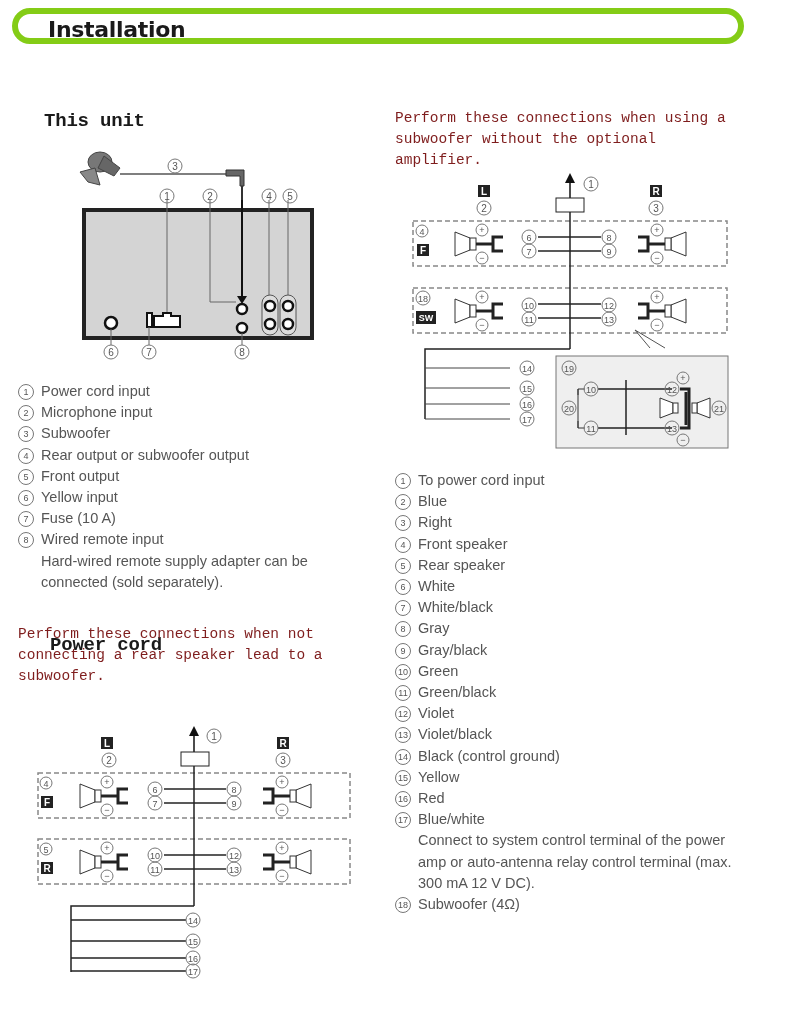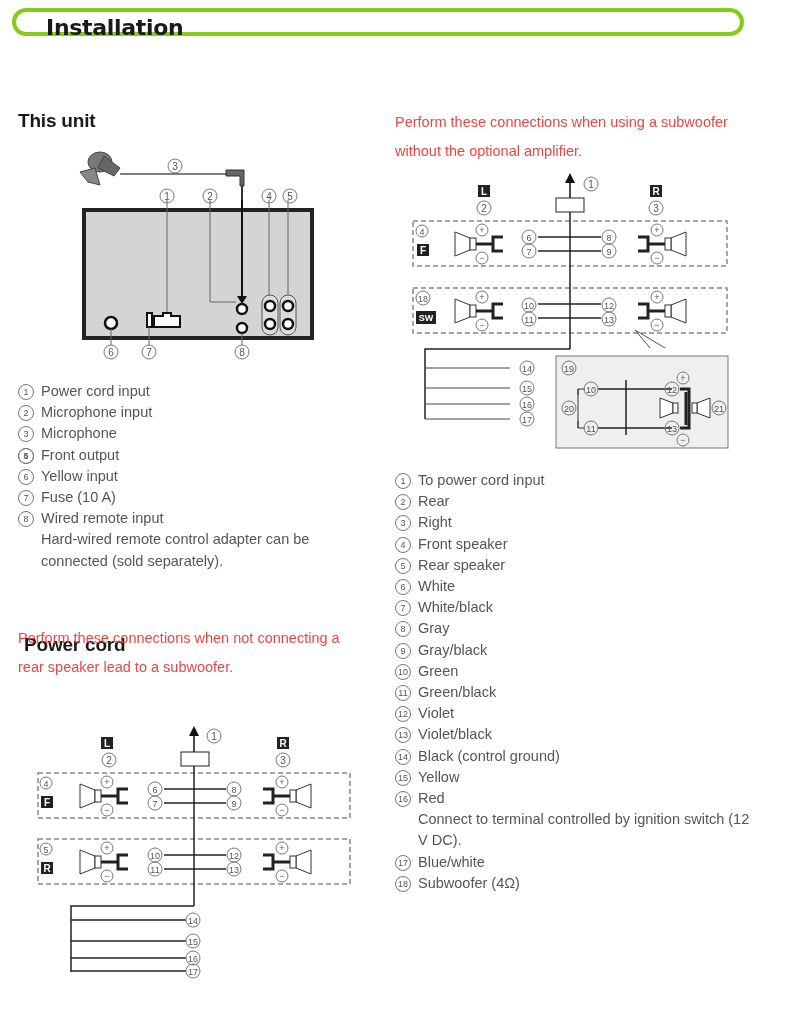--- a/index.html
+++ b/index.html
@@ -2,33 +2,33 @@
 <html><head>
 <meta charset="utf-8">
 <style>
   html, body { margin: 0; padding: 0; }
   body {
     width: 800px; height: 1028px; position: relative; overflow: hidden;
     background: #ffffff; color: #444;
     font-family: "Liberation Sans", sans-serif;
   }
   .title-bar {
-    position: absolute; left: 12px; top: 8px; width: 732px; height: 28px;
-    border: 4px solid #84cc16; border-radius: 20px; box-sizing: border-box;
+    position: absolute; left: 12px; top: 8px; width: 732px; height: 36px;
+    border: 6px solid #84cc16; border-radius: 20px; box-sizing: border-box;
   }
   .title-bar span {
     position: absolute; left: 30px; top: 3px;
     font-family: "DejaVu Sans", sans-serif; font-weight: bold; font-size: 22px; color: #1a1a1a;
     letter-spacing: -0.3px;
   }
   .h2 {
-    position: absolute; font-family: Liberation Sans, sans-serif; font-weight: bold;
-    font-size: 19px; color: #1a1a1a; letter-spacing: -0.2px;
-  }
-  .para { position: absolute; font-size: 14.5px; line-height: 29px; color: #ef4444; }
+    position: absolute; font-family: Liberation Mono, monospace; font-weight: bold;
+    font-size: 19px; color: #1a1a1a; letter-spacing: -0.2px; margin-left: 26px;
+  }
+  .para { position: absolute; font-size: 14.5px; line-height: 21px; color: #7f1d1d; font-family: Liberation Mono, monospace; }
   .list { position: absolute; font-size: 14.5px; color: #555; }
   .list .item { position: relative; padding-left: 23px; line-height: 21.2px; }
   .list .num {
     position: absolute; left: 0; top: 3px; width: 14px; height: 14px; border: 1px solid #777;
     border-radius: 50%; font-size: 9px; line-height: 14px; text-align: center; color: #555;
     box-sizing: content-box;
   }
   .list .sub { display: block; }
   svg { position: absolute; overflow: visible; }
   svg text { font-family: "Liberation Sans", sans-serif; }
@@ -95,26 +95,26 @@
     <text x="290" y="200">5</text>
     <text x="111" y="356">6</text>
     <text x="149" y="356">7</text>
     <text x="242" y="356">8</text>
   </g>
 </svg>
 
 <div class="list" style="left:18px; top:381px; width:350px;">
   <div class="item"><span class="num">1</span><span>Power cord input</span></div>
   <div class="item"><span class="num">2</span><span>Microphone input</span></div>
-  <div class="item"><span class="num">3</span><span>Microphone</span></div>
-  <div class="item"><span class="num">4</span></div>
+  <div class="item"><span class="num">3</span><span>Subwoofer</span></div>
+  <div class="item"><span class="num">4</span><span>Rear output or subwoofer output</span></div>
   <div class="item"><span class="num">5</span><span>Front output</span></div>
   <div class="item"><span class="num">6</span><span>Yellow input</span></div>
   <div class="item"><span class="num">7</span><span>Fuse (10 A)</span></div>
-  <div class="item"><span class="num">8</span><span>Wired remote input</span><span class="sub">Hard-wired remote control adapter can be connected (sold separately).</span></div>
+  <div class="item"><span class="num">8</span><span>Wired remote input</span><span class="sub">Hard-wired remote supply adapter can be connected (sold separately).</span></div>
 </div>
 
 <div class="h2" style="left:24px; top:634px;">Power cord</div>
 <div class="para" style="left:18px; top:624px; width:345px;">Perform these connections when not connecting a rear speaker lead to a subwoofer.</div>
 
 <svg style="left:0; top:720px;" width="380" height="270">
   <rect x="101" y="17" width="12" height="12" fill="#222"></rect>
     <text x="107" y="27" font-size="10" fill="#fff" font-weight="bold" text-anchor="middle">L</text>
   <rect x="277" y="17" width="12" height="12" fill="#222"></rect>
     <text x="283" y="27" font-size="10" fill="#fff" font-weight="bold" text-anchor="middle">R</text>
@@ -358,30 +358,30 @@
     <text x="211" y="223">10</text>
     <text x="211" y="262">11</text>
     <text x="292" y="223">12</text>
     <text x="292" y="262">13</text>
     <text x="339" y="242">21</text>
   </g>
 </svg>
 
 <div class="list" style="left:395px; top:470px; width:360px;">
   <div class="item"><span class="num">1</span><span>To power cord input</span></div>
-  <div class="item"><span class="num">2</span><span>Rear</span></div>
+  <div class="item"><span class="num">2</span><span>Blue</span></div>
   <div class="item"><span class="num">3</span><span>Right</span></div>
   <div class="item"><span class="num">4</span><span>Front speaker</span></div>
   <div class="item"><span class="num">5</span><span>Rear speaker</span></div>
   <div class="item"><span class="num">6</span><span>White</span></div>
   <div class="item"><span class="num">7</span><span>White/black</span></div>
   <div class="item"><span class="num">8</span><span>Gray</span></div>
   <div class="item"><span class="num">9</span><span>Gray/black</span></div>
   <div class="item"><span class="num">10</span><span>Green</span></div>
   <div class="item"><span class="num">11</span><span>Green/black</span></div>
   <div class="item"><span class="num">12</span><span>Violet</span></div>
   <div class="item"><span class="num">13</span><span>Violet/black</span></div>
   <div class="item"><span class="num">14</span><span>Black (control ground)</span></div>
   <div class="item"><span class="num">15</span><span>Yellow</span></div>
-  <div class="item"><span class="num">16</span><span>Red</span><span class="sub">Connect to terminal controlled by ignition switch (12 V DC).</span></div>
-  <div class="item"><span class="num">17</span><span>Blue/white</span></div>
+  <div class="item"><span class="num">16</span><span>Red</span></div>
+  <div class="item"><span class="num">17</span><span>Blue/white</span><span class="sub">Connect to system control terminal of the power amp or auto-antenna relay control terminal (max. 300 mA 12 V DC).</span></div>
   <div class="item"><span class="num">18</span><span>Subwoofer (4Ω)</span></div>
 </div>
 
 </body></html>

